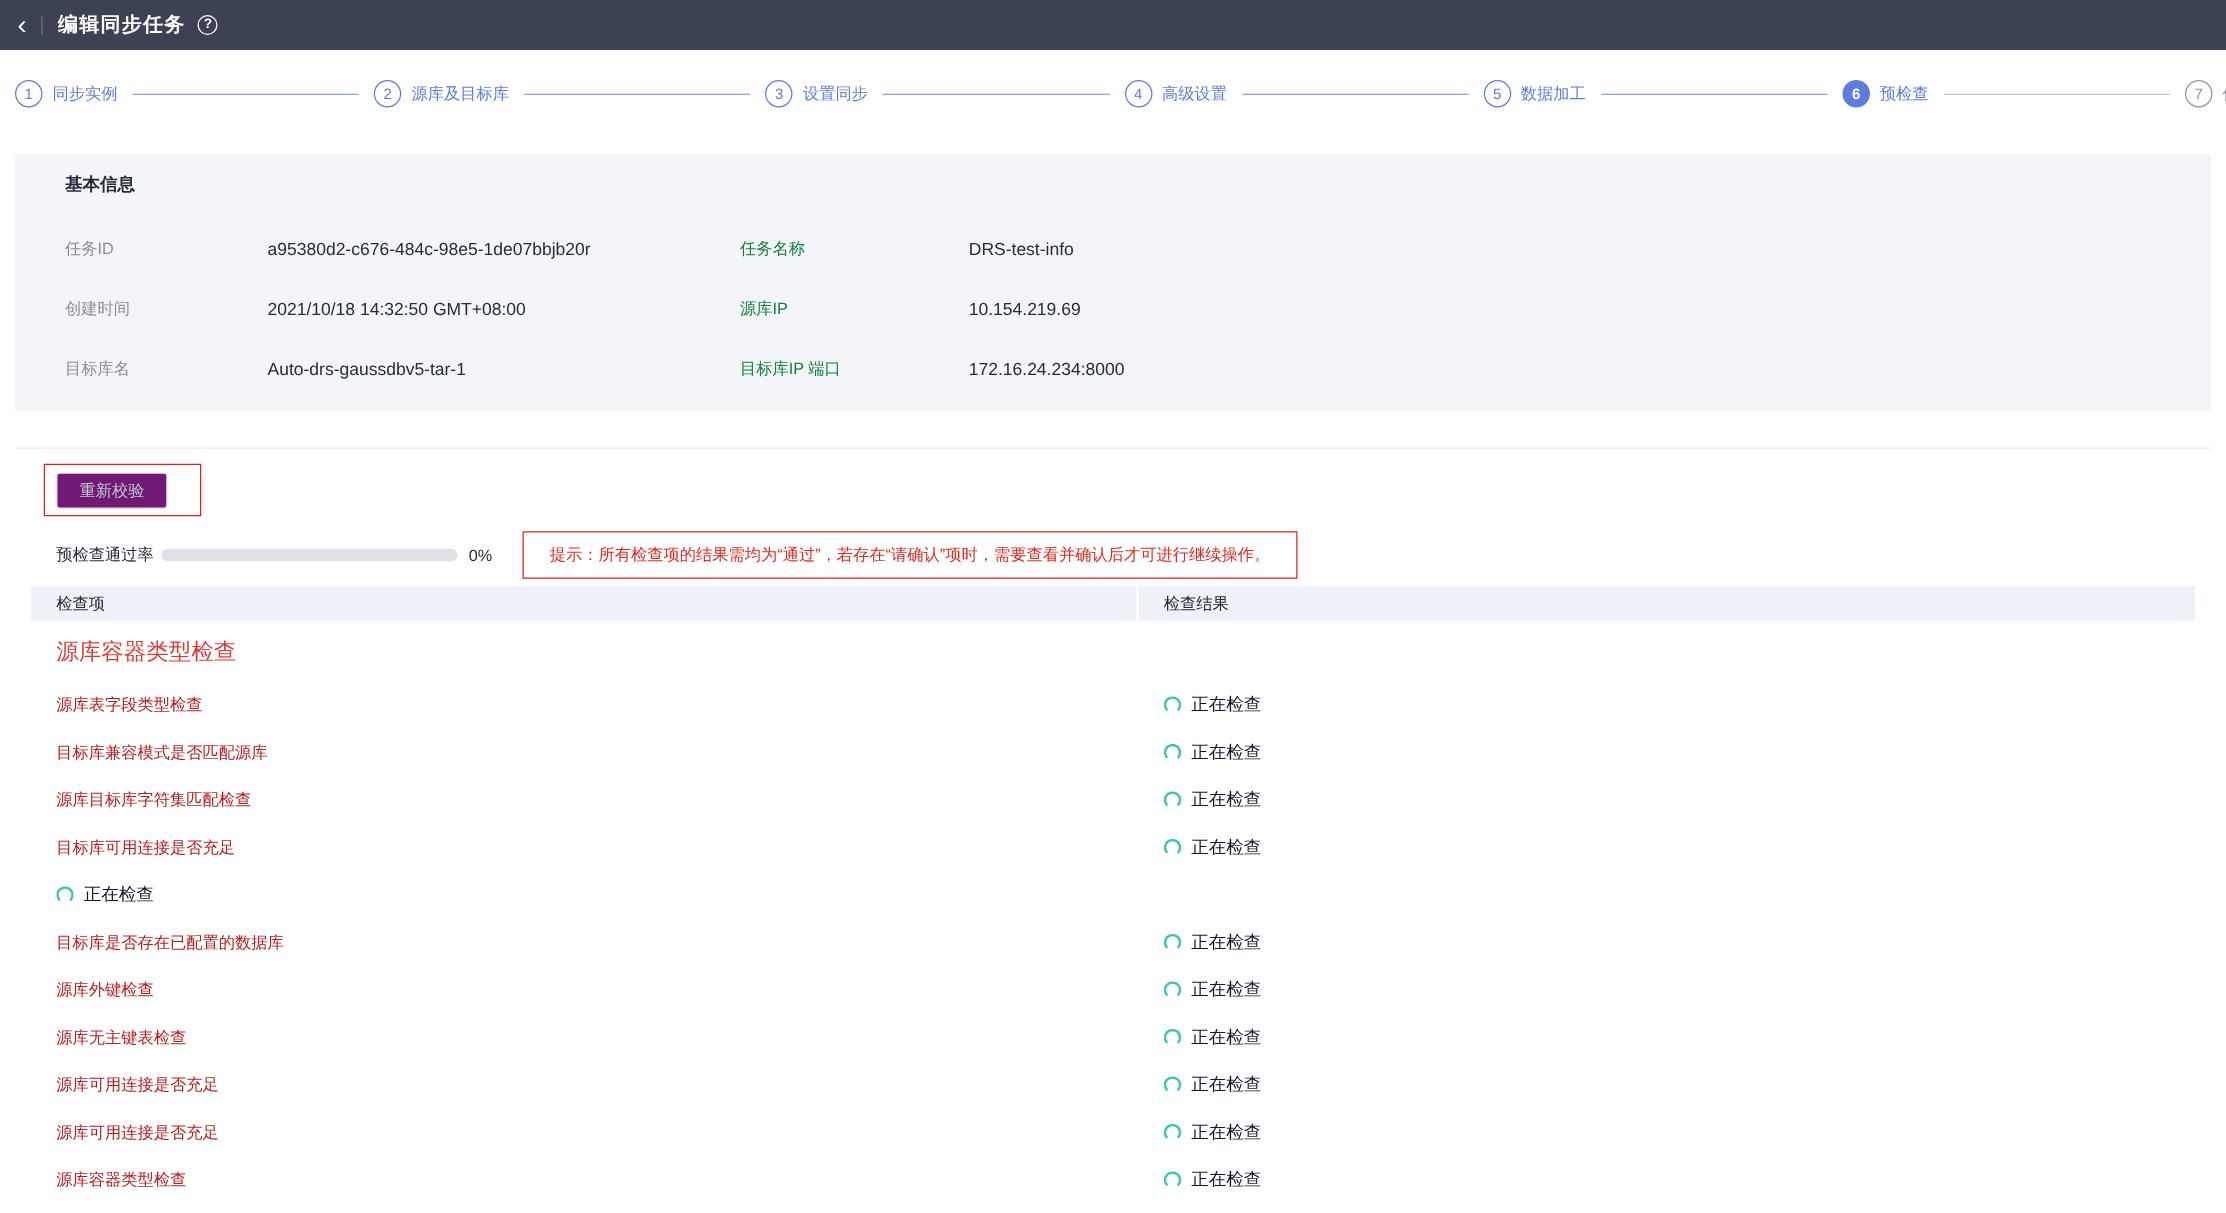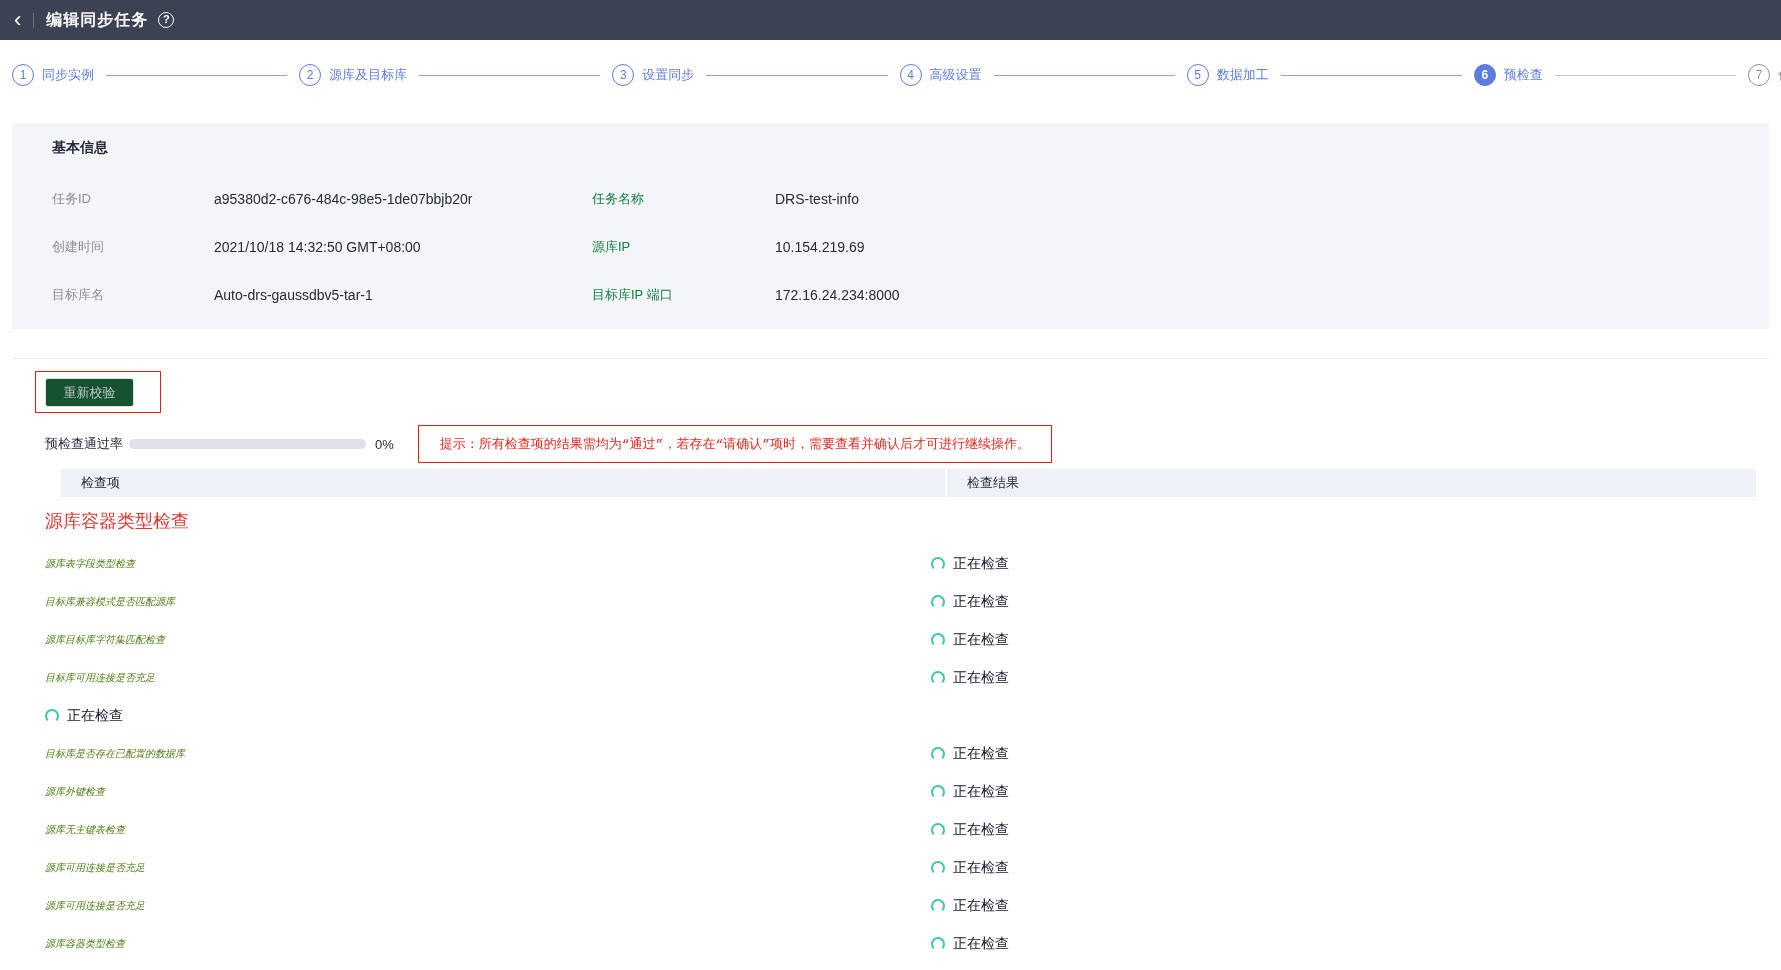--- a/index.html
+++ b/index.html
@@ -39,45 +39,45 @@
   .f-value1 { width:378px; font-size:14px; color:#252b3a; }
   .f-label2 { width:183px; font-size:13px; color:#15803d; }
   .f-value2 { flex:1; font-size:14px; color:#252b3a; }
 
   .hr { height:1px; background:#ededf0; margin:29px 12px 0; }
 
   
   .precheck { padding:0 12px; }
   .annot-rect { margin:12px 0 0 23px; width:126px; height:42px;
     border:1px solid #e02020; }
-  .recheck-btn { margin:6px 0 0 9px; width:89px; height:29px; background:#14532d;
+  .recheck-btn { margin:6px 0 0 9px; width:89px; height:29px; background:#701a75;
     border:1px solid #dfe1e6; border-radius:3px; color:#c3c7cf; font-size:13px;
     font-family:inherit; cursor:not-allowed; }
 
   .progress-row { display:flex; align-items:center; margin:12px 0 0 33px; }
   .pr-label { font-size:13px; color:#252b3a; }
   .pr-track { width:237px; height:10px; background:#dfe1e8; border-radius:6px;
     margin-left:6px; overflow:hidden; }
   .pr-fill { height:100%; background:#5e7ce0; border-radius:6px; }
   .pr-pct { font-size:13px; color:#252b3a; margin-left:9px; }
   .tip-box { margin-left:24px; height:38px; border:1px solid #e02020;
-    display:flex; align-items:center; padding:0 21px;font-family:Liberation Mono, monospace; }
+    display:flex; align-items:center; padding:0 21px; }
   .tip-text { font-size:13px; color:#e02a1f; white-space:nowrap; }
 
   
   .check-table { margin:6px 13px 0; }
-  .thead { display:flex; height:28px;margin-left:36px; }
+  .thead { display:flex; height:28px; }
   .th { background:#eef1f8; display:flex; align-items:center; font-size:13px;
     color:#252b3a; padding-left:20px; }
   .th-item { width:884px; margin-right:2px; }
   .th-result { flex:1; }
   .sec-title { font-size:18px; line-height:24px; color:#de3a32;
     margin:12px 0 12px 20px; font-weight:500; }
   .crow { display:flex; height:38px; align-items:center; }
-  .c-item { width:886px; padding-left:20px; font-size:10px; color:#4d7c0f;font-style:italic; }
+  .c-item { width:886px; padding-left:20px; font-size:13px; color:#b91c1c; }
   .c-status { flex:1; display:flex; align-items:center; padding-left:20px; }
   .spinner { width:14px; height:14px; border-radius:50%;
     border:2px solid #3fc7a3; border-bottom-color:transparent; flex:none; }
   .c-status-text { font-size:14px; color:#0f172a; margin-left:8px;font-family:Liberation Serif, serif; }
 </style>
 </head>
 <body>
 
 <div class="topbar">
   <span class="back-btn">‹</span>

